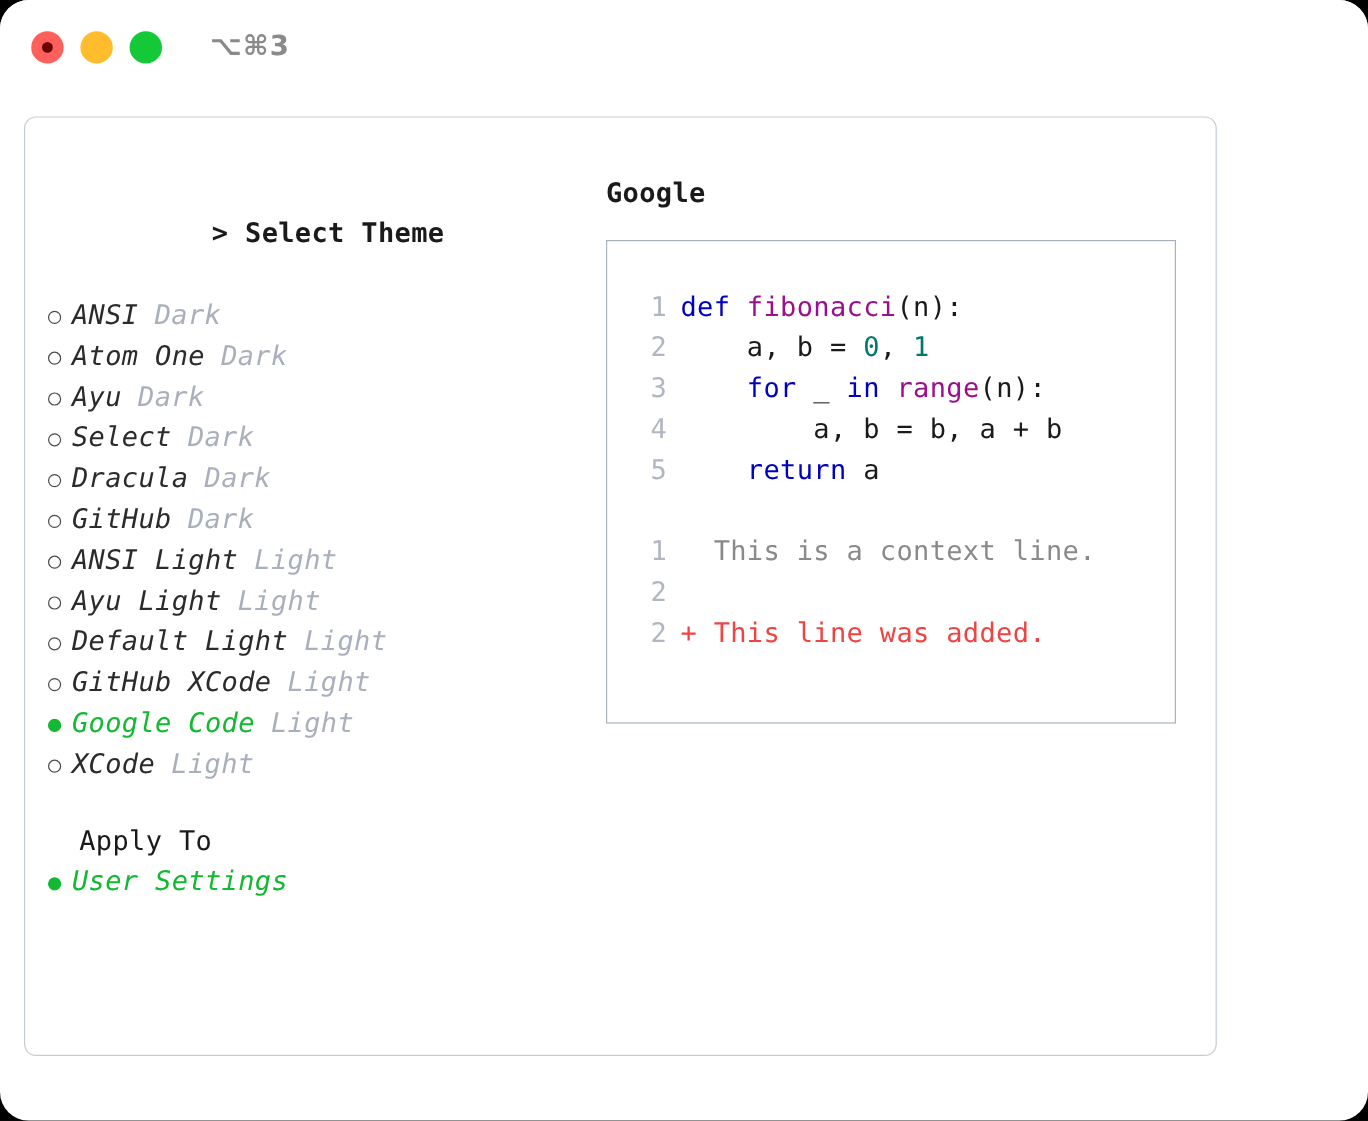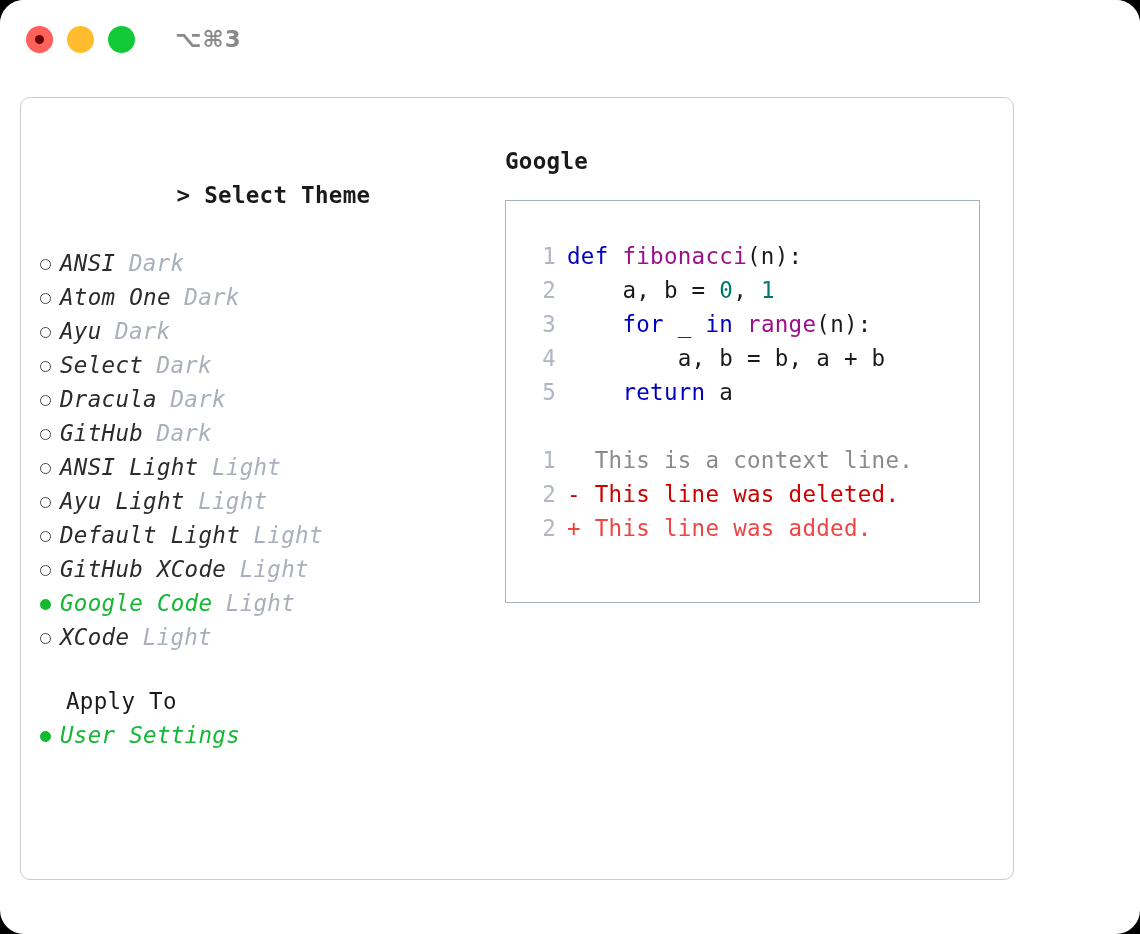--- a/index.html
+++ b/index.html
@@ -258,21 +258,21 @@
           <div id="code-block">
               <div class="code-line"><span class="lineno">1</span><span class="code-text"><span class="tok-kw">def </span><span class="tok-fn">fibonacci</span><span class="tok-pln">(n):</span></span></div>
               <div class="code-line"><span class="lineno">2</span><span class="code-text"><span class="tok-pln">    a, b = </span><span class="tok-num">0</span><span class="tok-pln">, </span><span class="tok-num">1</span></span></div>
               <div class="code-line"><span class="lineno">3</span><span class="code-text"><span class="tok-pln">    </span><span class="tok-kw">for</span><span class="tok-pln"> _ </span><span class="tok-kw">in</span><span class="tok-pln"> </span><span class="tok-fn">range</span><span class="tok-pln">(n):</span></span></div>
               <div class="code-line"><span class="lineno">4</span><span class="code-text"><span class="tok-pln">        a, b = b, a + b</span></span></div>
               <div class="code-line"><span class="lineno">5</span><span class="code-text"><span class="tok-pln">    </span><span class="tok-kw">return</span><span class="tok-pln"> a</span></span></div>
             </div>
           <div class="blank-line"></div>
           <div id="diff-block">
               <div class="code-line"><span class="lineno">1</span><span class="code-text diff-ctx">  This is a context line.</span></div>
-              <div class="code-line"><span class="lineno">2</span><span class="code-text diff-del">- This line was deleted.</span></div>
+              <div class="code-line"><span class="lineno">2</span></div>
               <div class="code-line"><span class="lineno">2</span><span class="code-text diff-add">+ This line was added.</span></div>
             </div>
         </div>
       </div>
 
     </div>
   </div>
 </div>
 
 </body></html>

